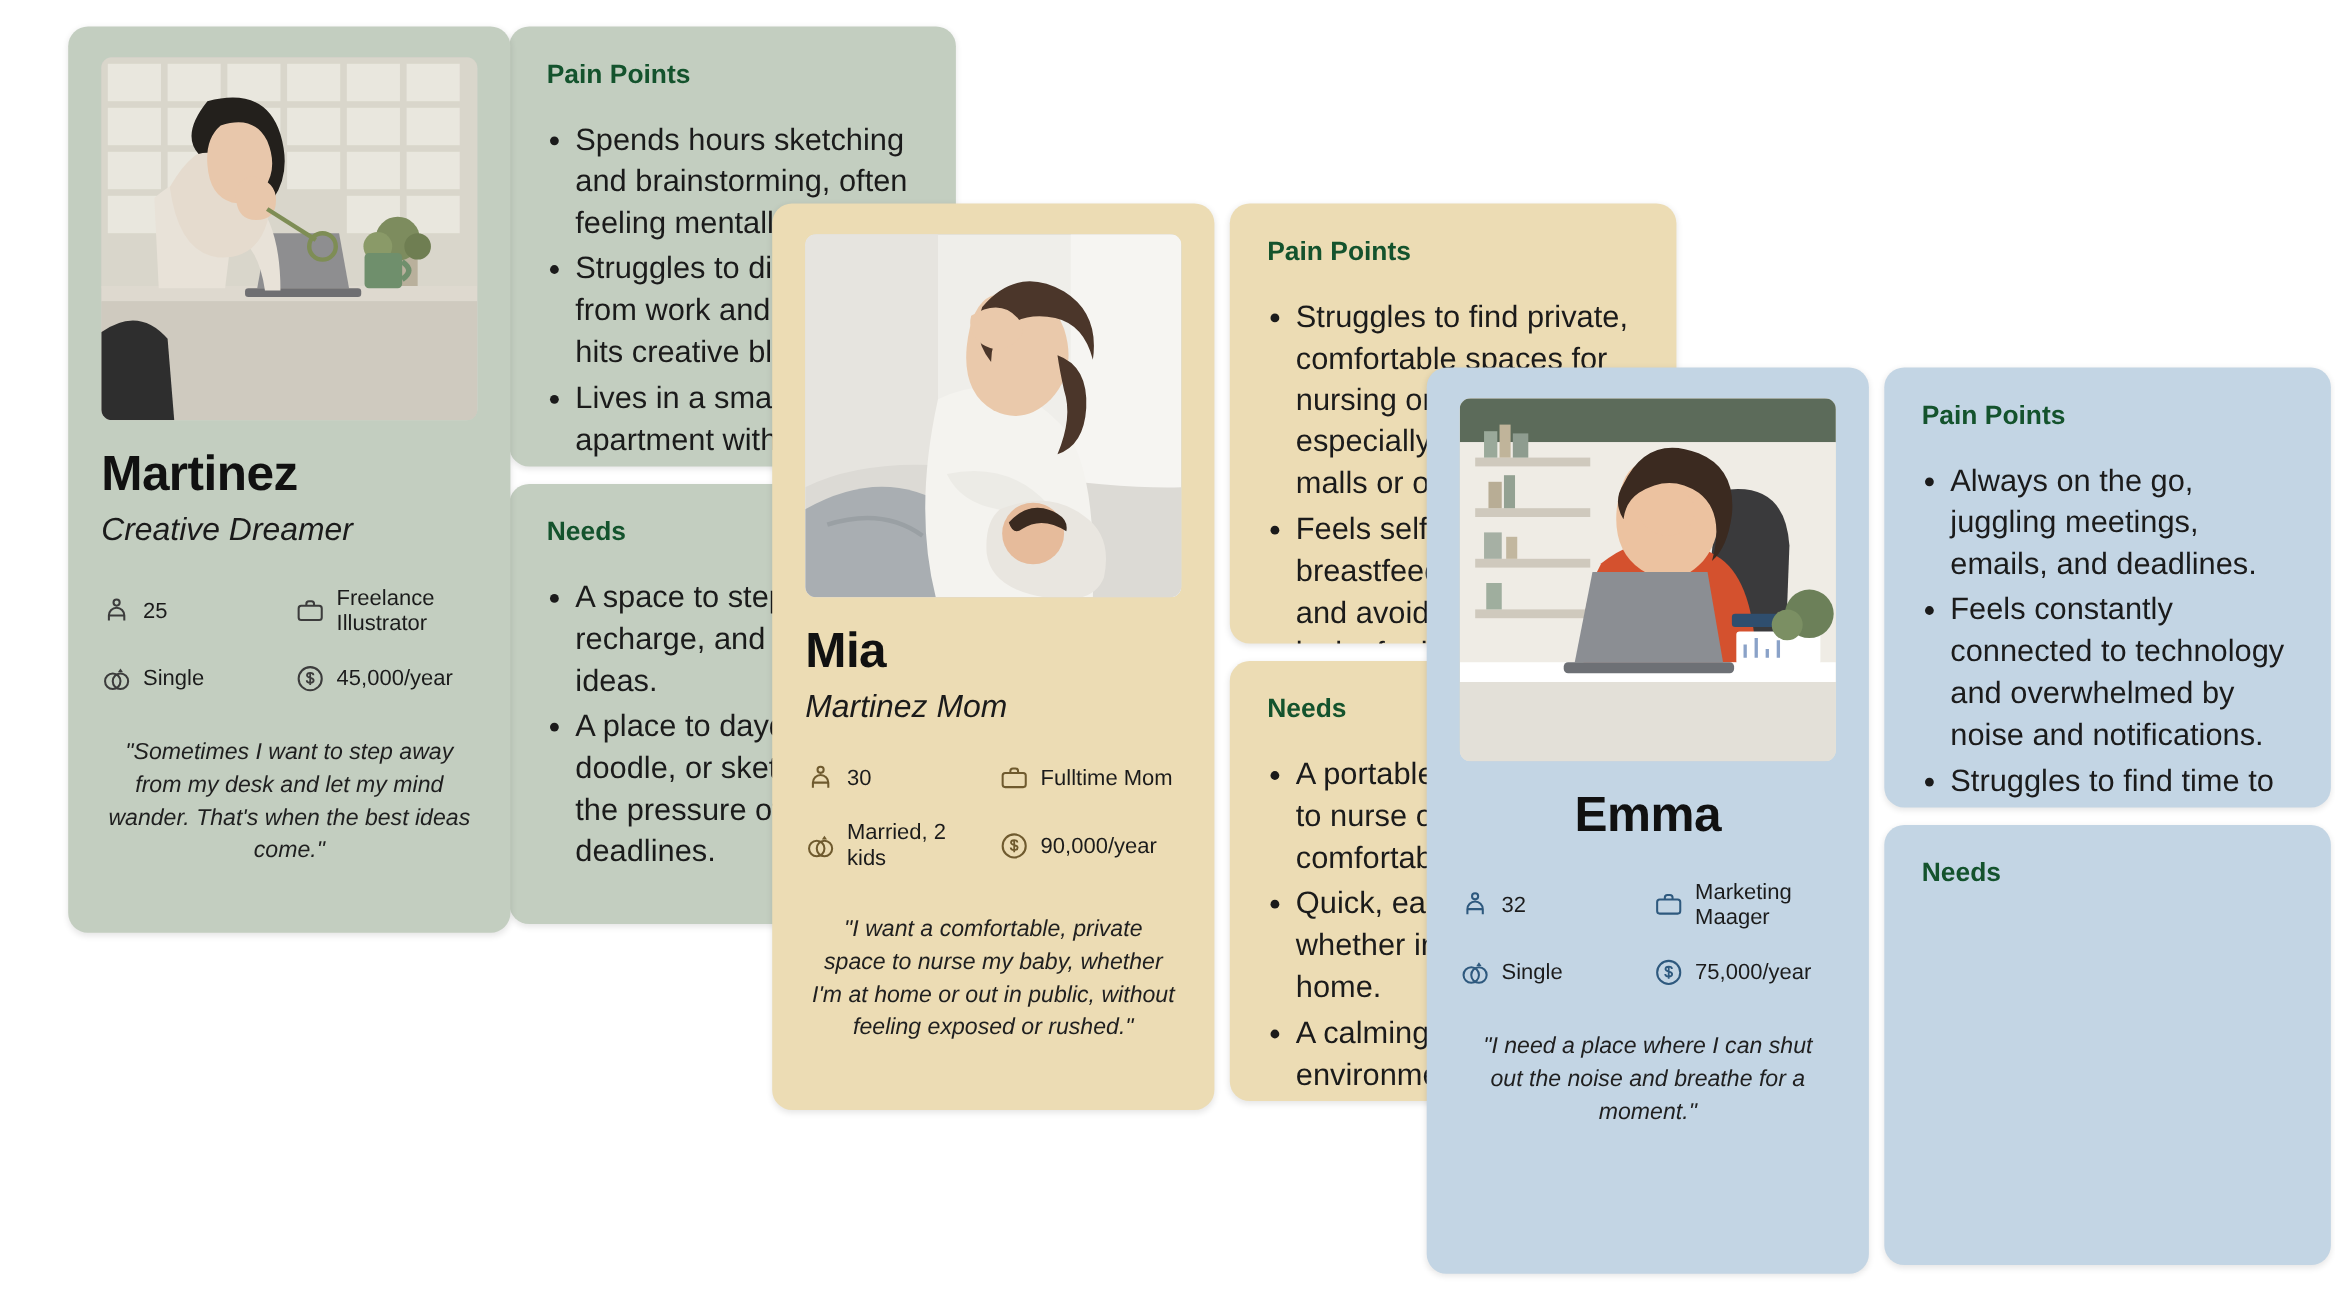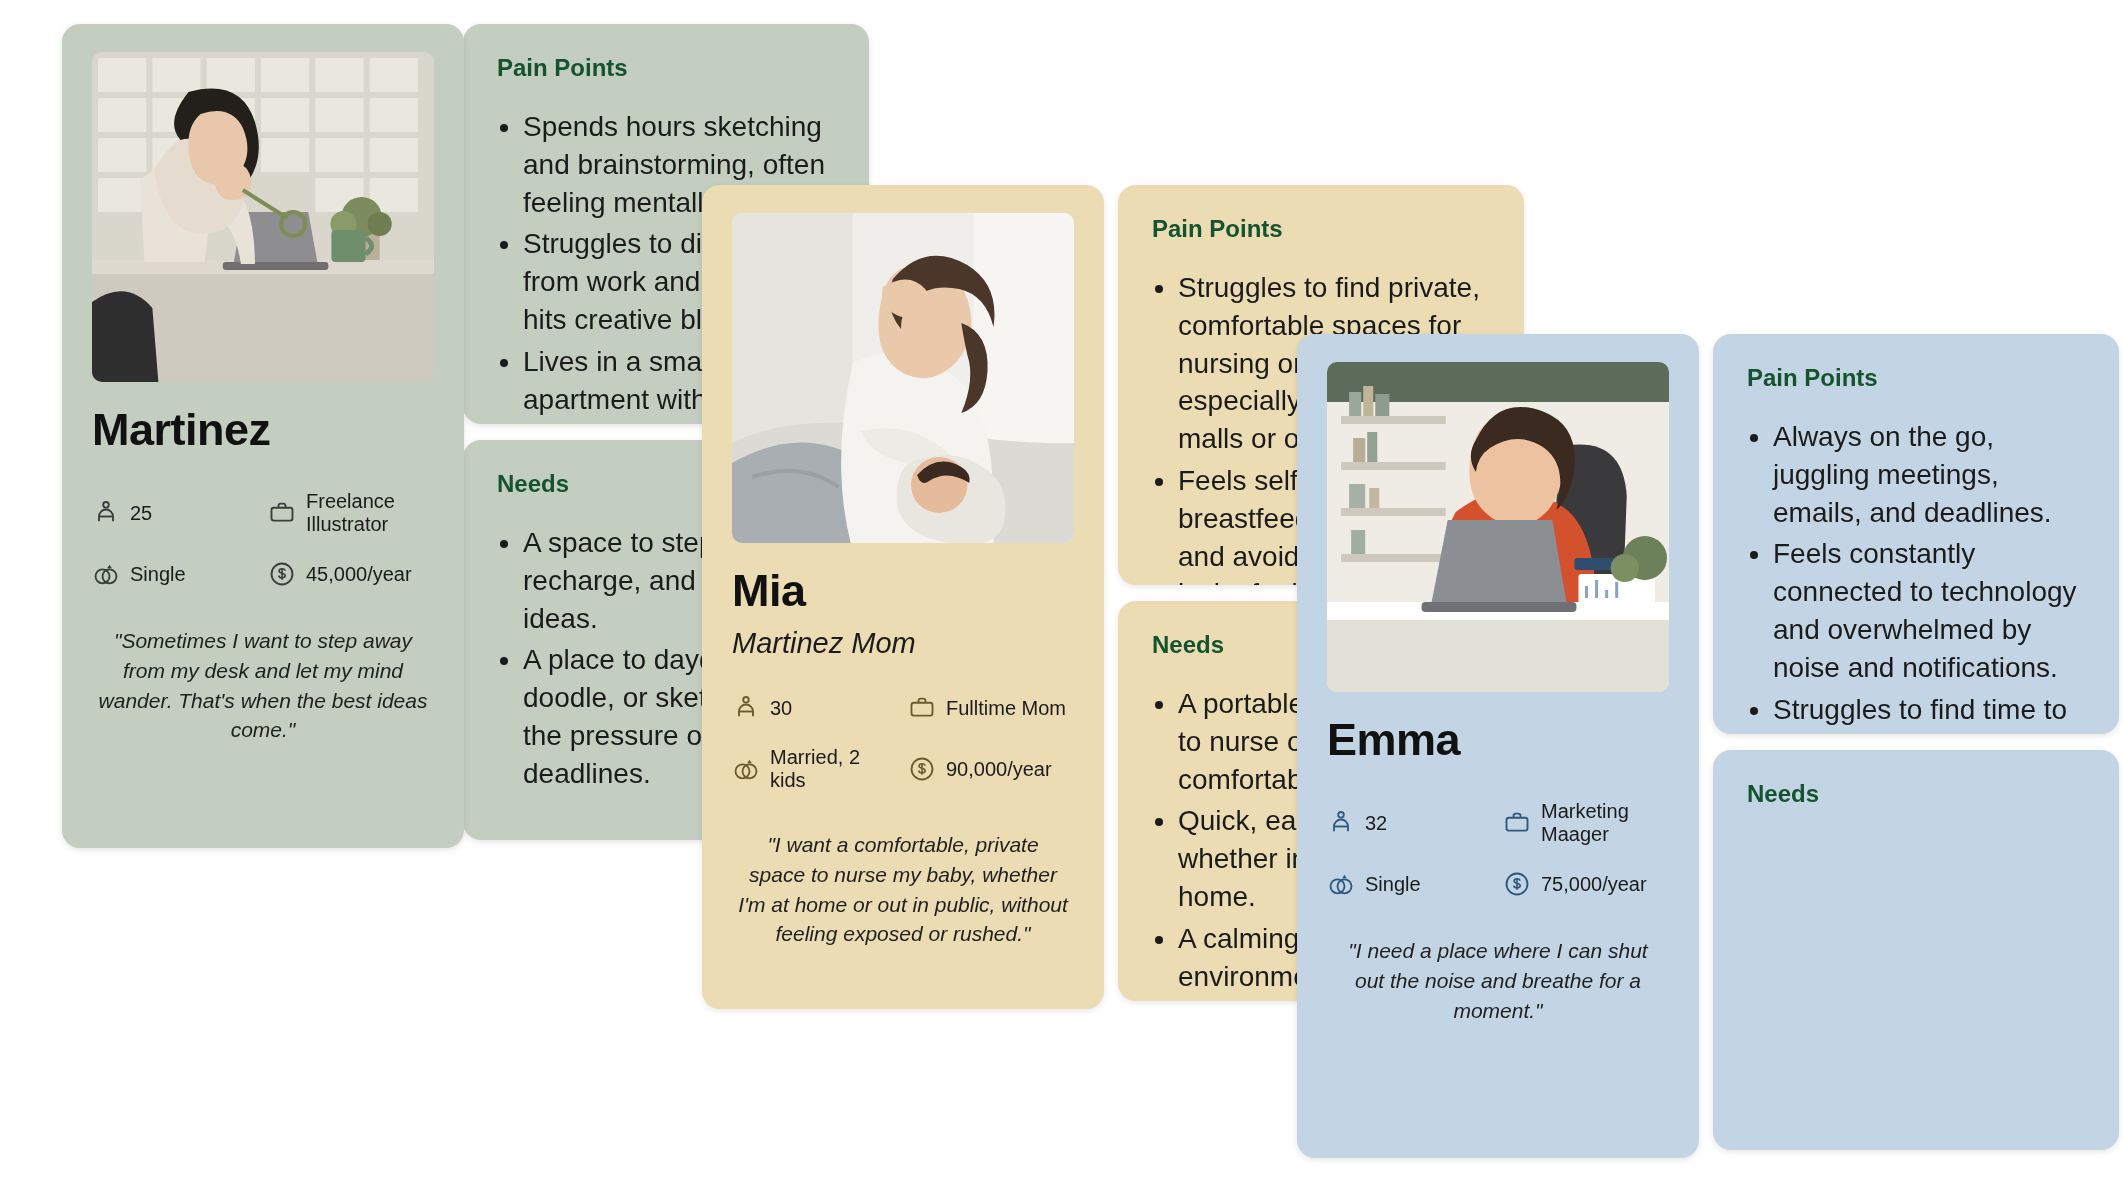--- a/index.html
+++ b/index.html
@@ -190,20 +190,21 @@
 
         <path d="M96 40 q52 -14 66 30 q10 34 -6 58 q-8 12 -20 6 q6 -30 -14 -40 q-22 -10 -34 -6 q-16 -18 8 -48 Z" fill="#23201c"></path>
         <path d="M108 62 q30 -10 42 14 q10 24 -2 42 q-10 18 -30 14 q-20 -6 -22 -34 q-2 -24 12 -36 Z" fill="#e8c7ab"></path>
 
         <path d="M136 108 q22 4 22 22 q0 18 -18 18 q-16 0 -18 -18 q-2 -18 14 -22 Z" fill="#e8c7ab"></path>
         <path d="M150 138 l44 28" stroke="#7e8d55" stroke-width="4" fill="none"></path>
         <circle cx="200" cy="172" r="12" fill="none" stroke="#7e8d55" stroke-width="4"></circle>
       </svg>
     </div>
     <div class="persona-name">Martinez</div>
+    <div class="persona-role">Creative Dreamer</div>
     <div class="attrs">
       <div class="attr">
         <span class="ico">
           <svg viewBox="0 0 24 24">
               <circle cx="12" cy="5" r="2.4" fill="none" stroke="#3c3c3c" stroke-width="1.6"></circle>
               <path d="M6 19v-4a6 6 0 0112 0v4" fill="none" stroke="#3c3c3c" stroke-width="1.6"></path>
               <path d="M6 15h12" stroke="#3c3c3c" stroke-width="1.6"></path>
             </svg>
         </span>
         <span>25</span>
@@ -336,21 +337,21 @@
       <li>Always on the go, juggling meetings, emails, and deadlines.</li>
       <li>Feels constantly connected to technology and overwhelmed by noise and notifications.</li>
       <li>Struggles to find time to relax and often feels mentally drained.</li>
     </ul>
   </div>
 
   <div class="card panel theme-blue z5" style="left:1713px; top:750px; width:406px; height:400px;">
     <h3>Needs</h3>
   </div>
 
-  <div class="card persona-card theme-blue z6" style="left:1297px; top:334px; width:402px; height:824px;">
+  <div class="card persona-card theme-blue z6" style="left:1297px; top:334px; width:402px; height:824px;align-items:center;">
     <div class="photo">
       <svg viewBox="0 0 340 330" preserveAspectRatio="none" aria-hidden="true">
         <rect x="0" y="0" width="340" height="330" fill="#e9e6df"></rect>
 
         <rect x="0" y="0" width="340" height="40" fill="#5c6b5a"></rect>
         <rect x="0" y="40" width="340" height="200" fill="#efece5"></rect>
         <g fill="#cfc9bd">
           <rect x="14" y="54" width="104" height="8"></rect>
           <rect x="14" y="100" width="104" height="8"></rect>
           <rect x="14" y="146" width="104" height="8"></rect>

